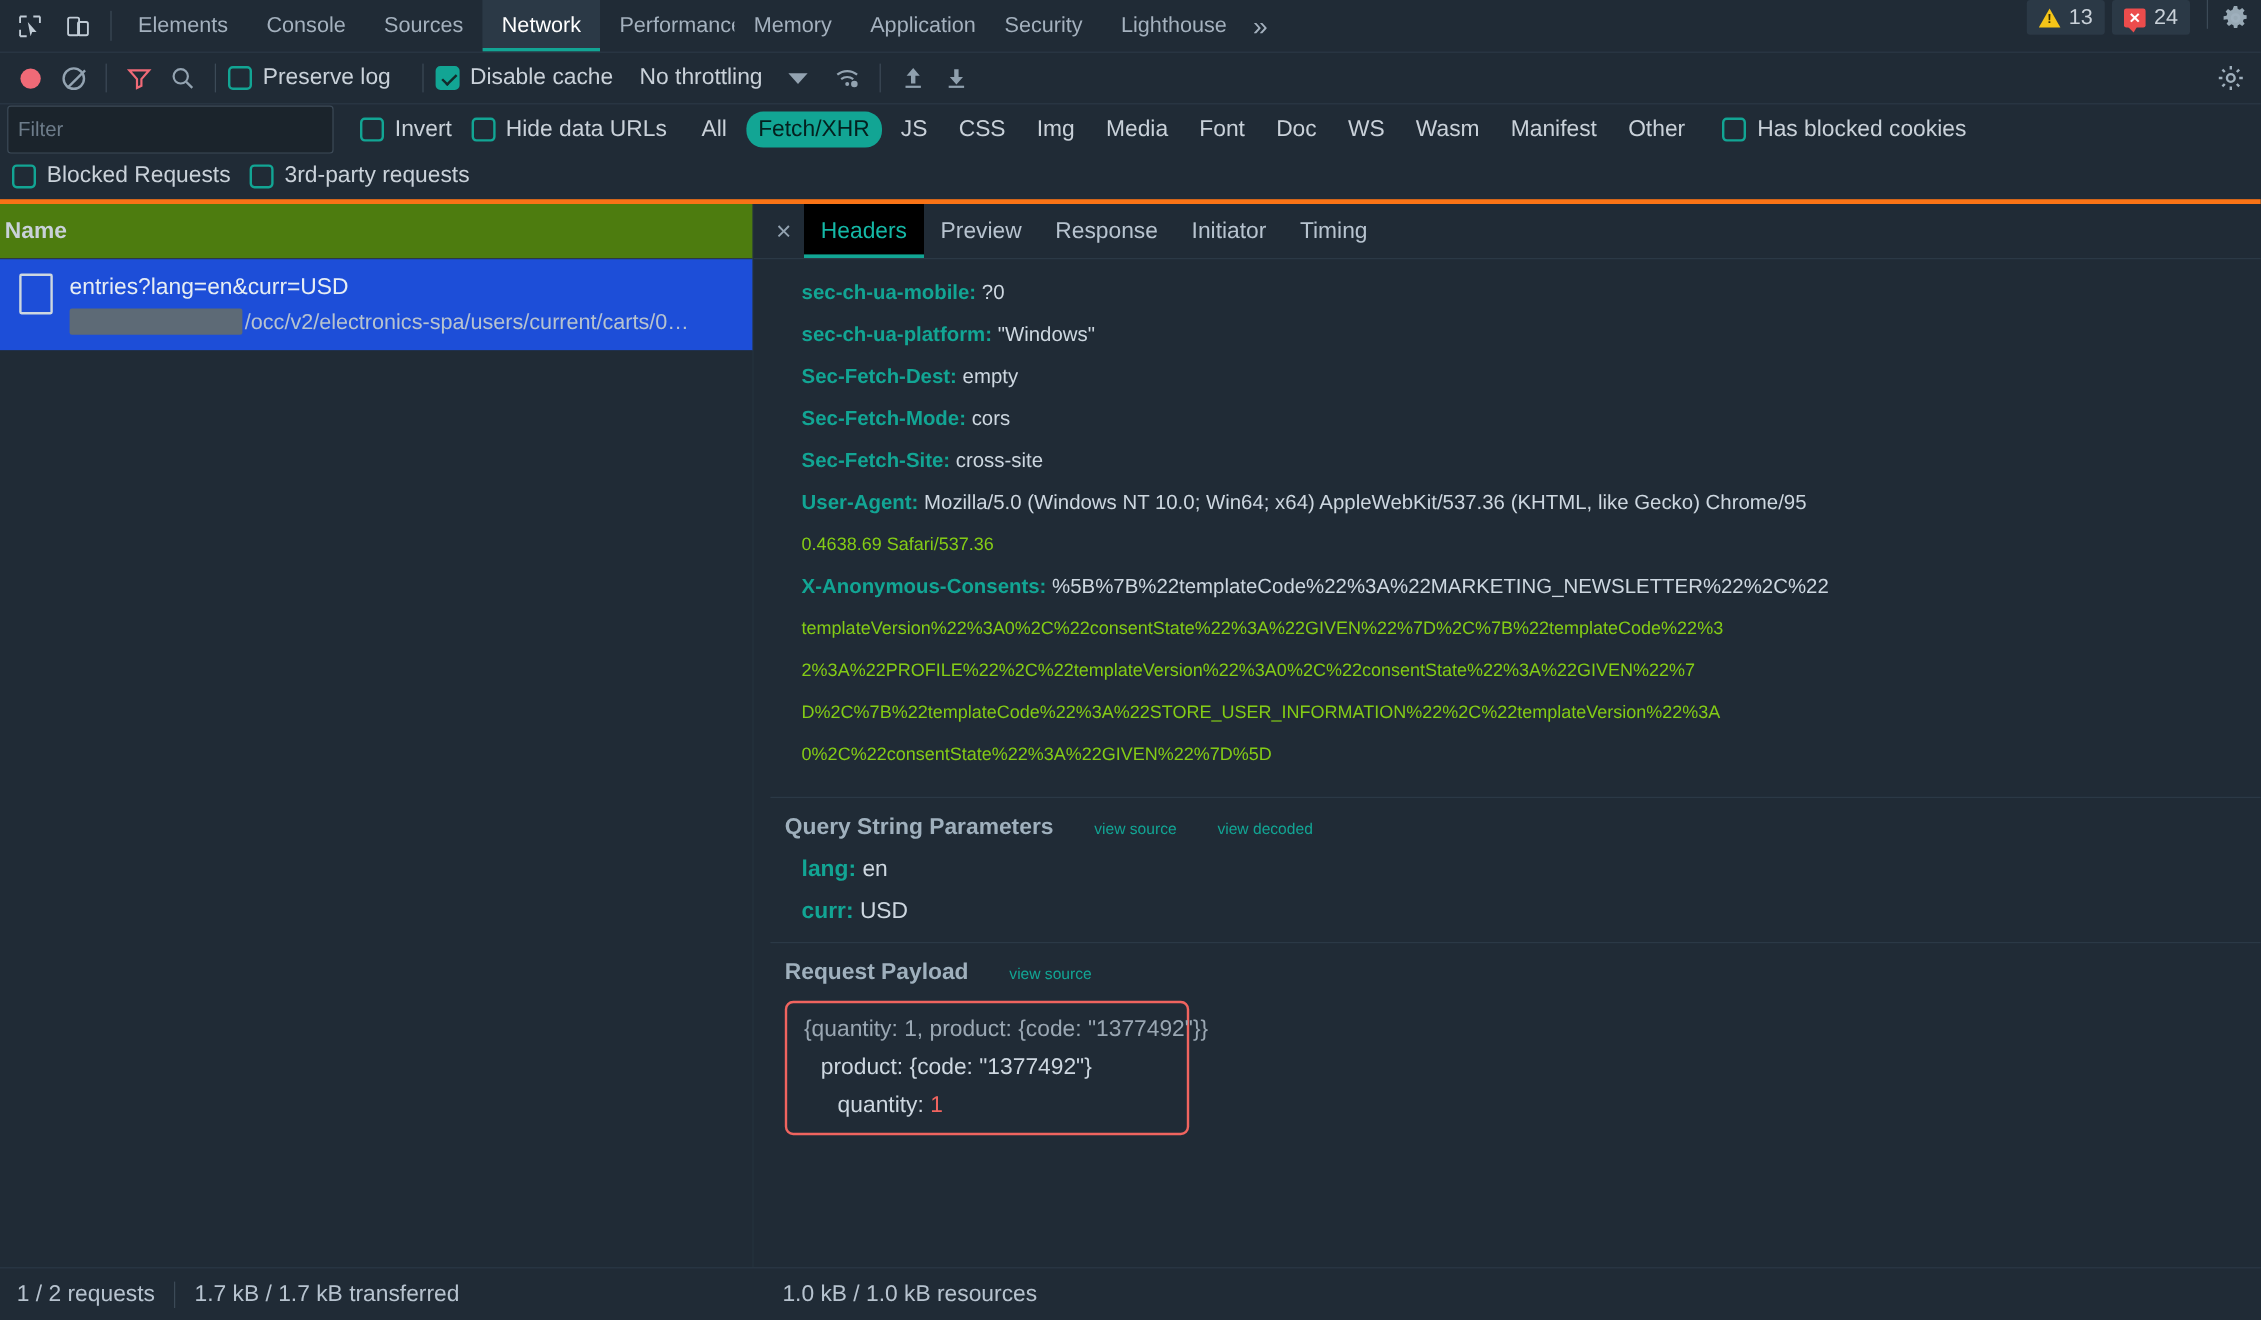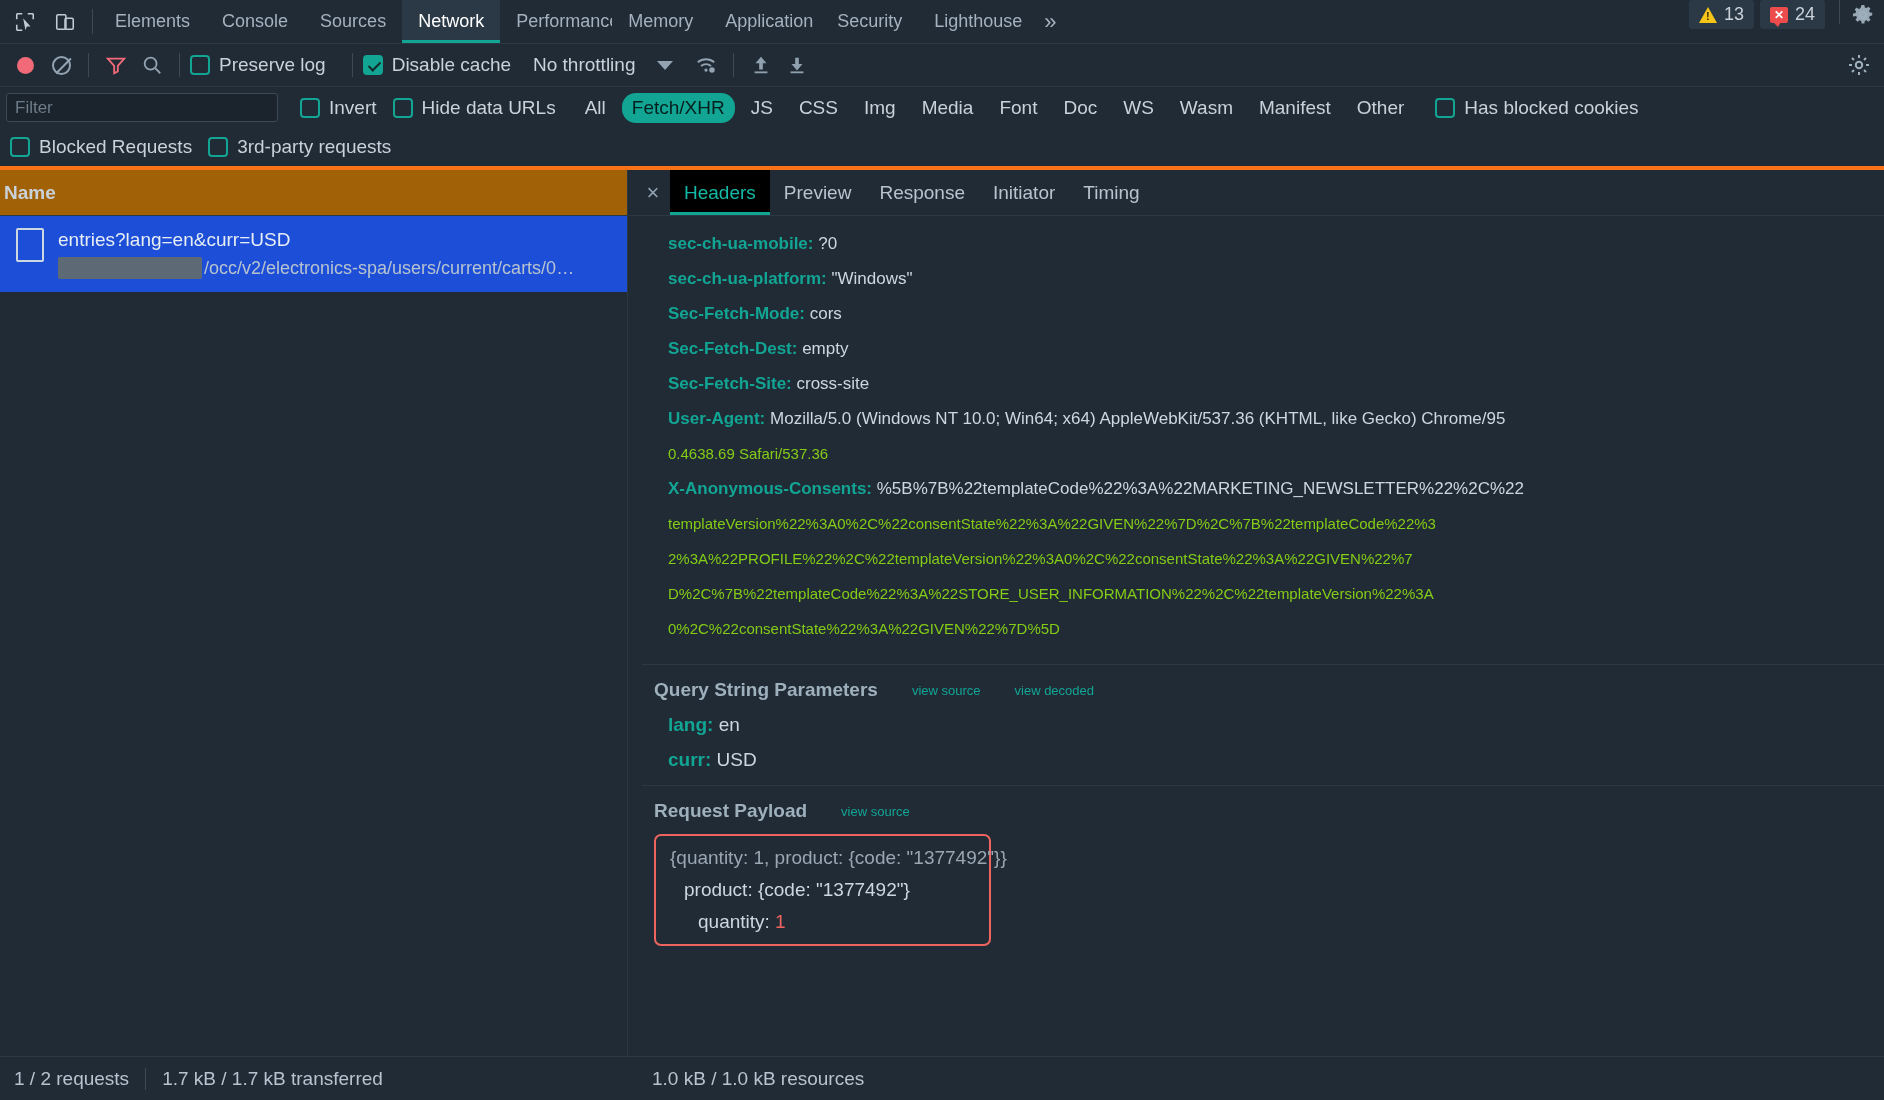--- a/index.html
+++ b/index.html
@@ -123,21 +123,21 @@
   }
 
   
   .filterrow {
     height: 41px; min-height: 41px;
     display: flex; align-items: center;
     padding: 0 6px;
     gap: 0;
   }
   .filter-input {
-    width: 272px; height: 29px;
+    width: 272px; height: 40px;
     background: #1b242c; border: 1px solid #3c4a57; border-radius: 3px;
     color: #c9d1d9; font-size: 17px; padding: 0 8px;
     font-family: "Liberation Sans", sans-serif;
     margin-right: 22px;
   }
   .filter-input::placeholder { color: #6d7c8a; }
   .chip {
     font-size: 19px; color: #c9d1d9;
     padding: 4px 10px; border-radius: 14px;
     cursor: pointer; white-space: nowrap; margin: 0 3px;
@@ -158,21 +158,21 @@
     width: 628px; min-width: 628px;
     display: flex; flex-direction: column;
     border-right: 1px solid #2b3946;
     background: #202b36;
   }
   .list-header {
     height: 46px; min-height: 46px;
     display: flex; align-items: center;
     padding-left: 4px;
     border-bottom: 1px solid #2b3946;
-    background: #a16207;
+    background: #4d7c0f;
   }
   .list-header-cell { font-size: 19px; font-weight: bold; color: #c9d1d9; }
   .req-row {
     display: flex; align-items: flex-start;
     padding: 10px 6px 10px 16px;
     background: #1d4ed8;
     gap: 14px;
     cursor: pointer;
   }
   .doc-ico {
@@ -468,26 +468,26 @@
         <div class="hdr-section">
           <div class="hdr-line">
             <span class="hdr-name">sec-ch-ua-mobile:</span>
             <span class="hdr-val">?0</span>
           </div>
           <div class="hdr-line">
             <span class="hdr-name">sec-ch-ua-platform:</span>
             <span class="hdr-val">"Windows"</span>
           </div>
           <div class="hdr-line">
+            <span class="hdr-name">Sec-Fetch-Dest:</span>
+            <span class="hdr-val">empty</span>
+          </div>
+          <div class="hdr-line">
             <span class="hdr-name">Sec-Fetch-Mode:</span>
             <span class="hdr-val">cors</span>
-          </div>
-          <div class="hdr-line">
-            <span class="hdr-name">Sec-Fetch-Dest:</span>
-            <span class="hdr-val">empty</span>
           </div>
           <div class="hdr-line">
             <span class="hdr-name">Sec-Fetch-Site:</span>
             <span class="hdr-val">cross-site</span>
           </div>
           <div class="hdr-line">
             <span class="hdr-name">User-Agent:</span>
             <span class="hdr-val">Mozilla/5.0 (Windows NT 10.0; Win64; x64) AppleWebKit/537.36 (KHTML, like Gecko) Chrome/95</span>
           </div>
           <div class="wrapline">0.4638.69 Safari/537.36</div>

